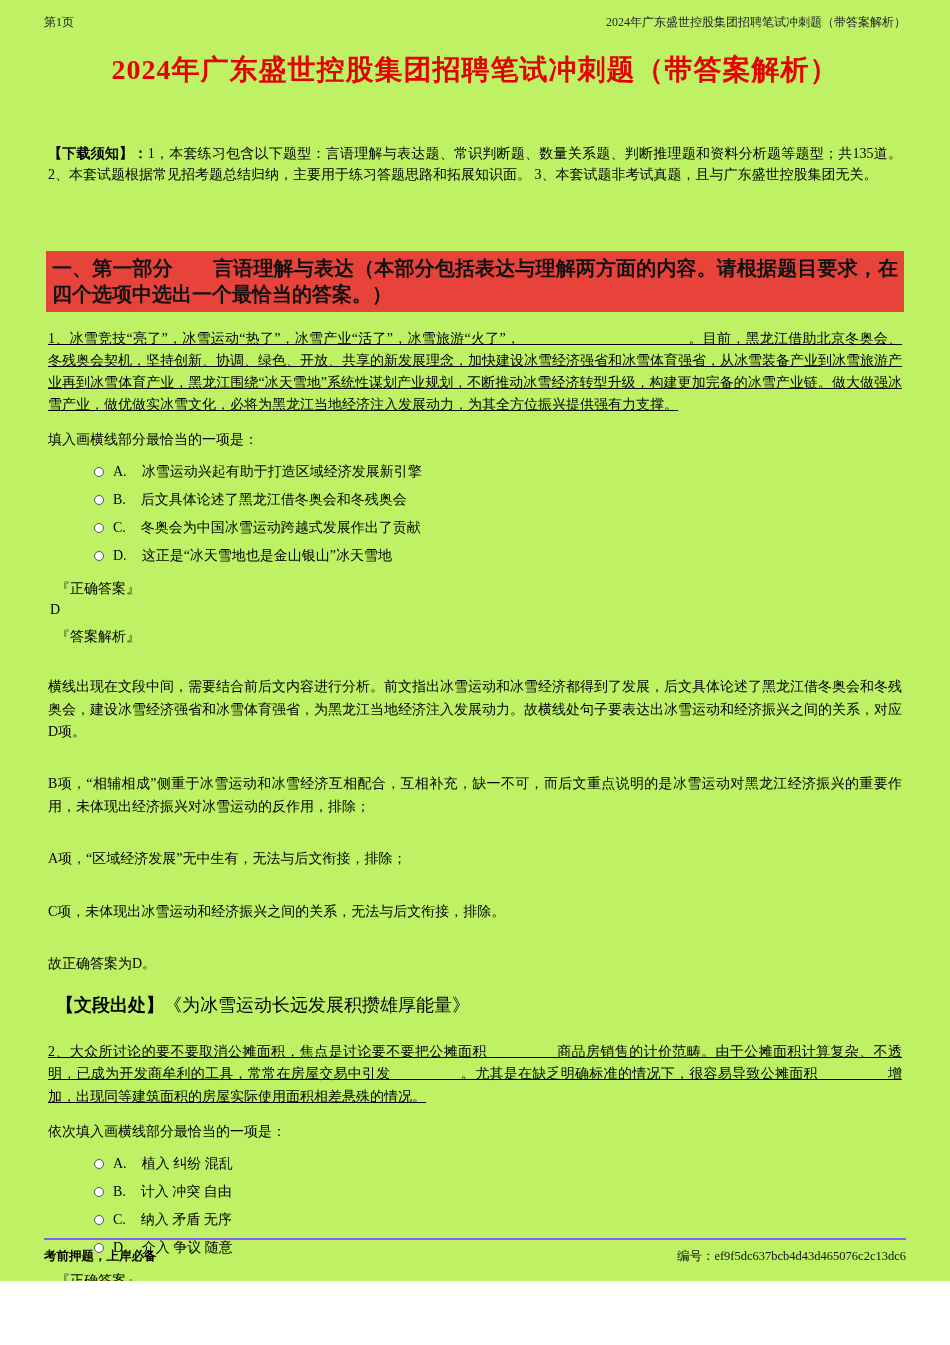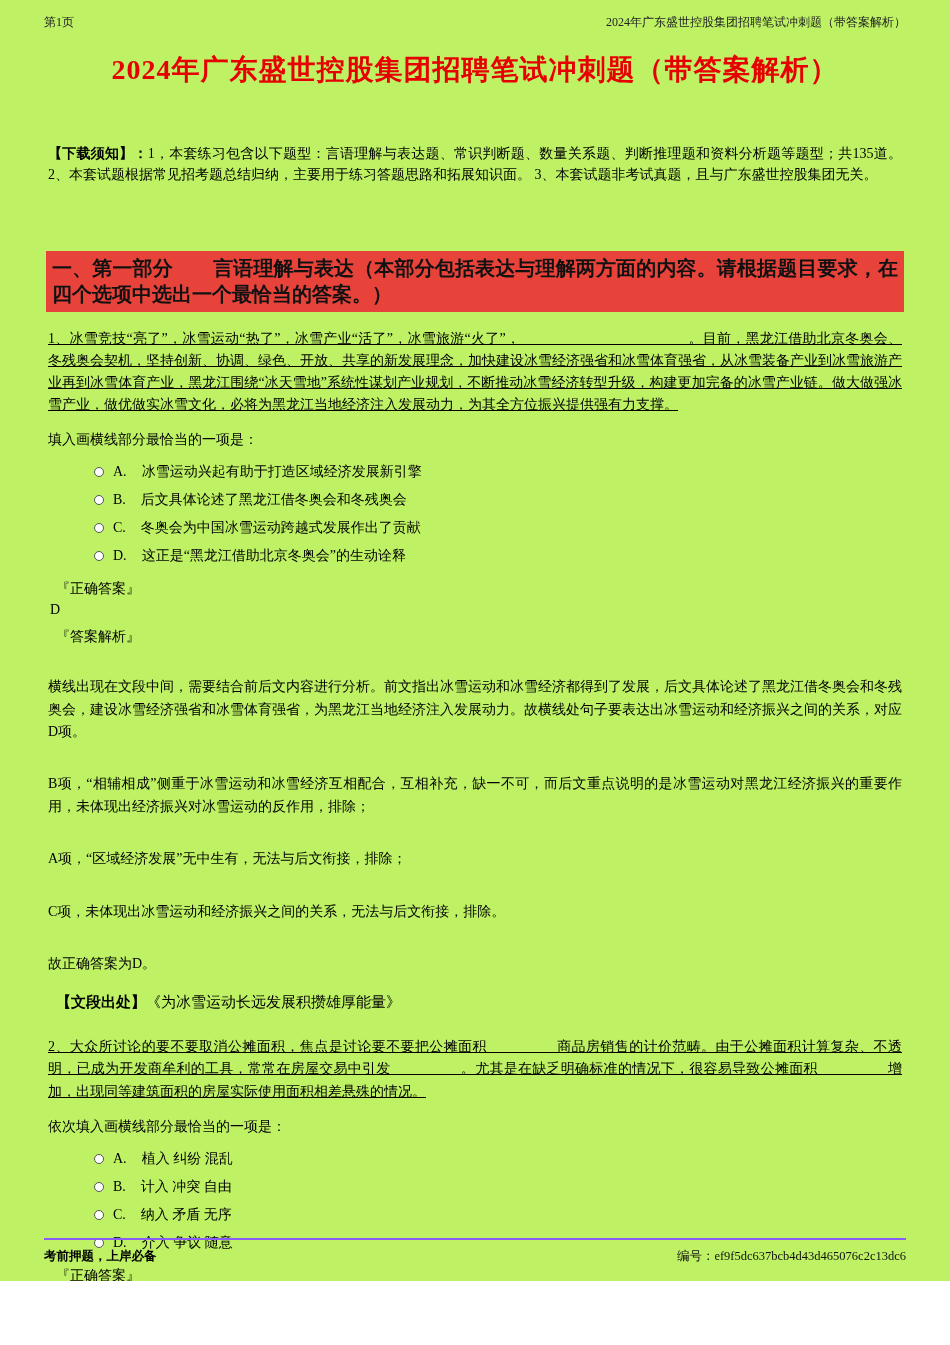--- a/index.html
+++ b/index.html
@@ -58,21 +58,21 @@
     flex:0 0 auto;
   }
   .opt-label { margin-right:15px; }
   .ans-label { margin:10px 48px 0 56px; font-size:14px; }
   .ans-value { margin:4px 48px 0 50px; font-size:14px; }
   .analysis {
     margin:30px 48px 0 48px;
     font-size:14px; line-height:1.6;
     text-align:justify;
   }
-  .source { margin:18px 48px 0 56px; font-size:15px; }
+  .source { margin:18px 48px 0 56px; font-size:18px; }
   .source b { font-weight:bold; }
   .stem.q2 { margin-top:24px; }
   .running-footer {
     position:absolute; left:44px; right:44px; bottom:16px;
     border-top:2px solid #8b5cf6;
     padding-top:8px;
     display:flex; justify-content:space-between; align-items:center;
     font-size:12.5px;
   }
   .footer-left { font-weight:bold; }
@@ -109,21 +109,21 @@
       <span class="opt-text">后文具体论述了黑龙江借冬奥会和冬残奥会</span>
     </div>
     <div class="option">
       <span class="radio"></span>
       <span class="opt-label">C.</span>
       <span class="opt-text">冬奥会为中国冰雪运动跨越式发展作出了贡献</span>
     </div>
     <div class="option">
       <span class="radio"></span>
       <span class="opt-label">D.</span>
-      <span class="opt-text">这正是“黑龙江借助北京冬奥会”的生动诠释</span>
+      <span class="opt-text">这正是“冰天雪地也是金山银山”冰天雪地</span>
     </div>
   </div>
 
   <p class="ans-label">『正确答案』</p>
   <p class="ans-value">D</p>
   <p class="ans-label">『答案解析』</p>
 
   <p class="analysis">横线出现在文段中间，需要结合前后文内容进行分析。前文指出冰雪运动和冰雪经济都得到了发展，后文具体论述了黑龙江借冬奥会和冬残奥会，建设冰雪经济强省和冰雪体育强省，为黑龙江当地经济注入发展动力。故横线处句子要表达出冰雪运动和经济振兴之间的关系，对应D项。</p>
   <p class="analysis">B项，“相辅相成”侧重于冰雪运动和冰雪经济互相配合，互相补充，缺一不可，而后文重点说明的是冰雪运动对黑龙江经济振兴的重要作用，未体现出经济振兴对冰雪运动的反作用，排除；</p>
   <p class="analysis">A项，“区域经济发展”无中生有，无法与后文衔接，排除；</p>

